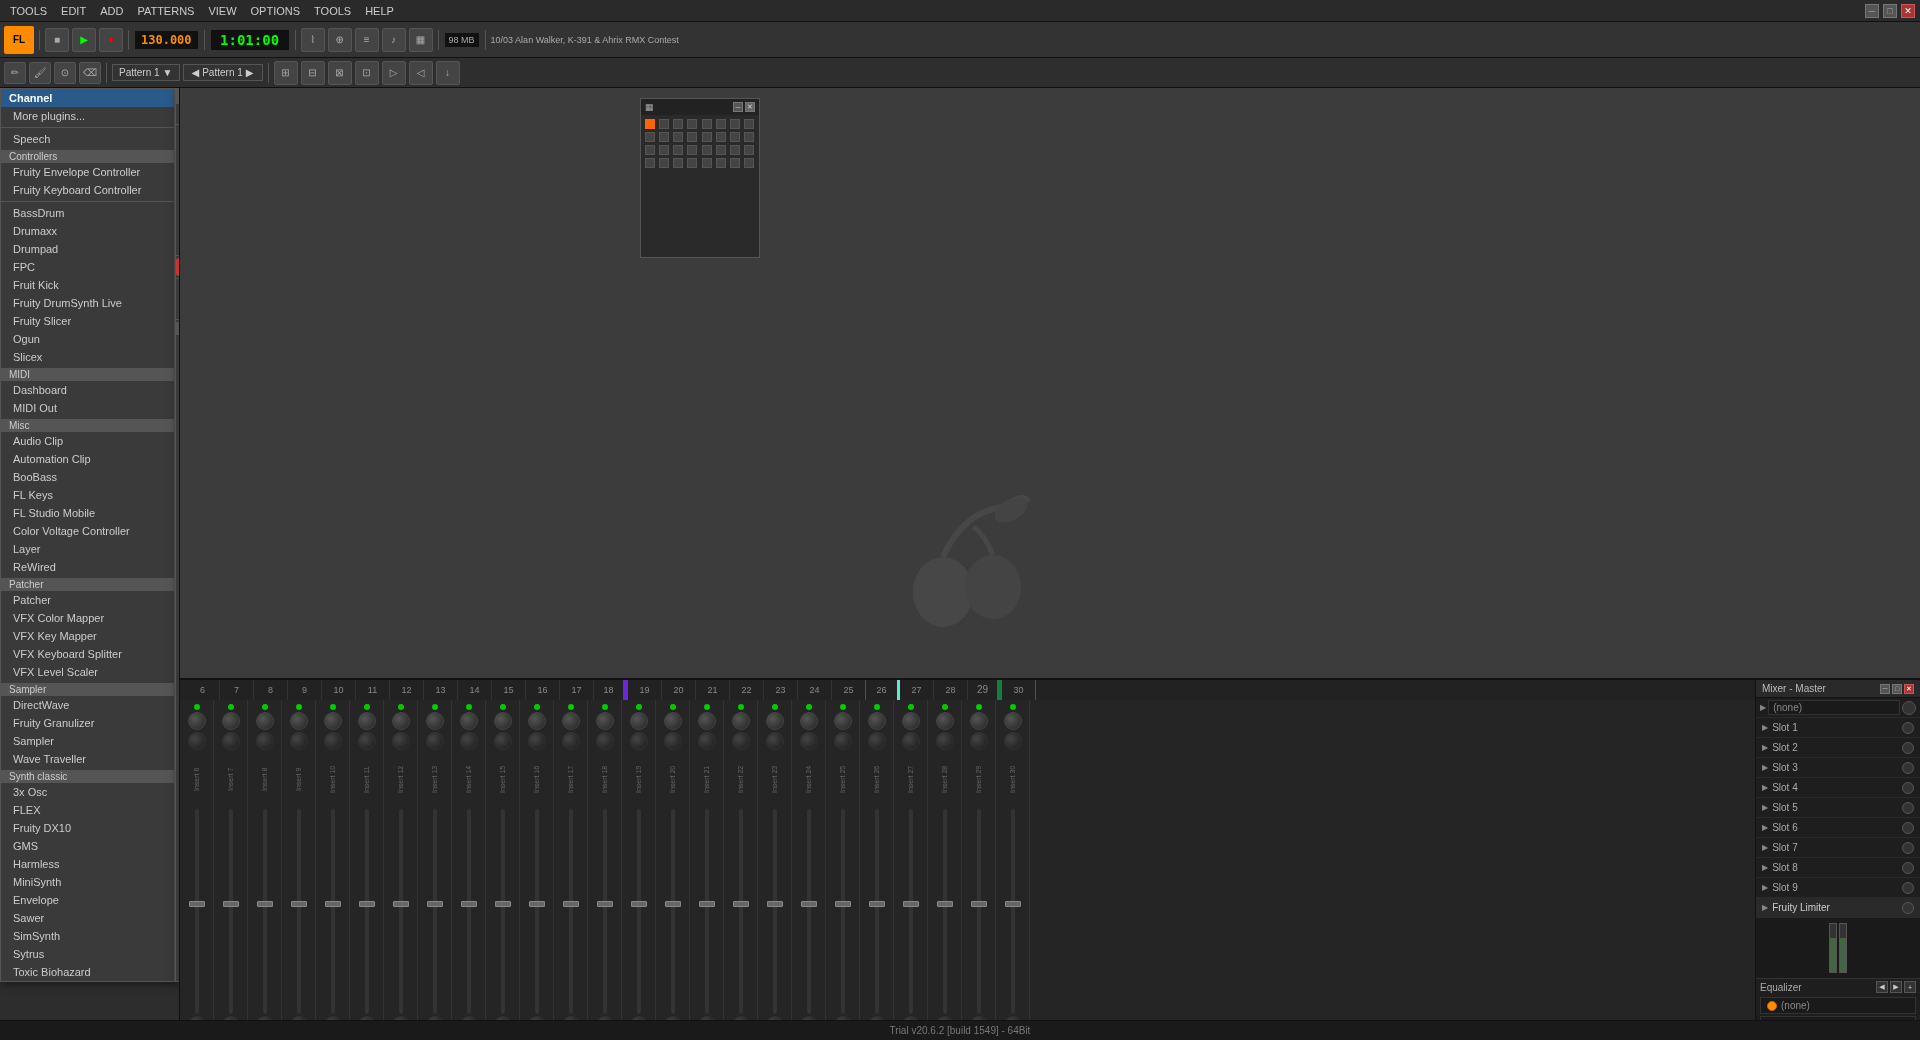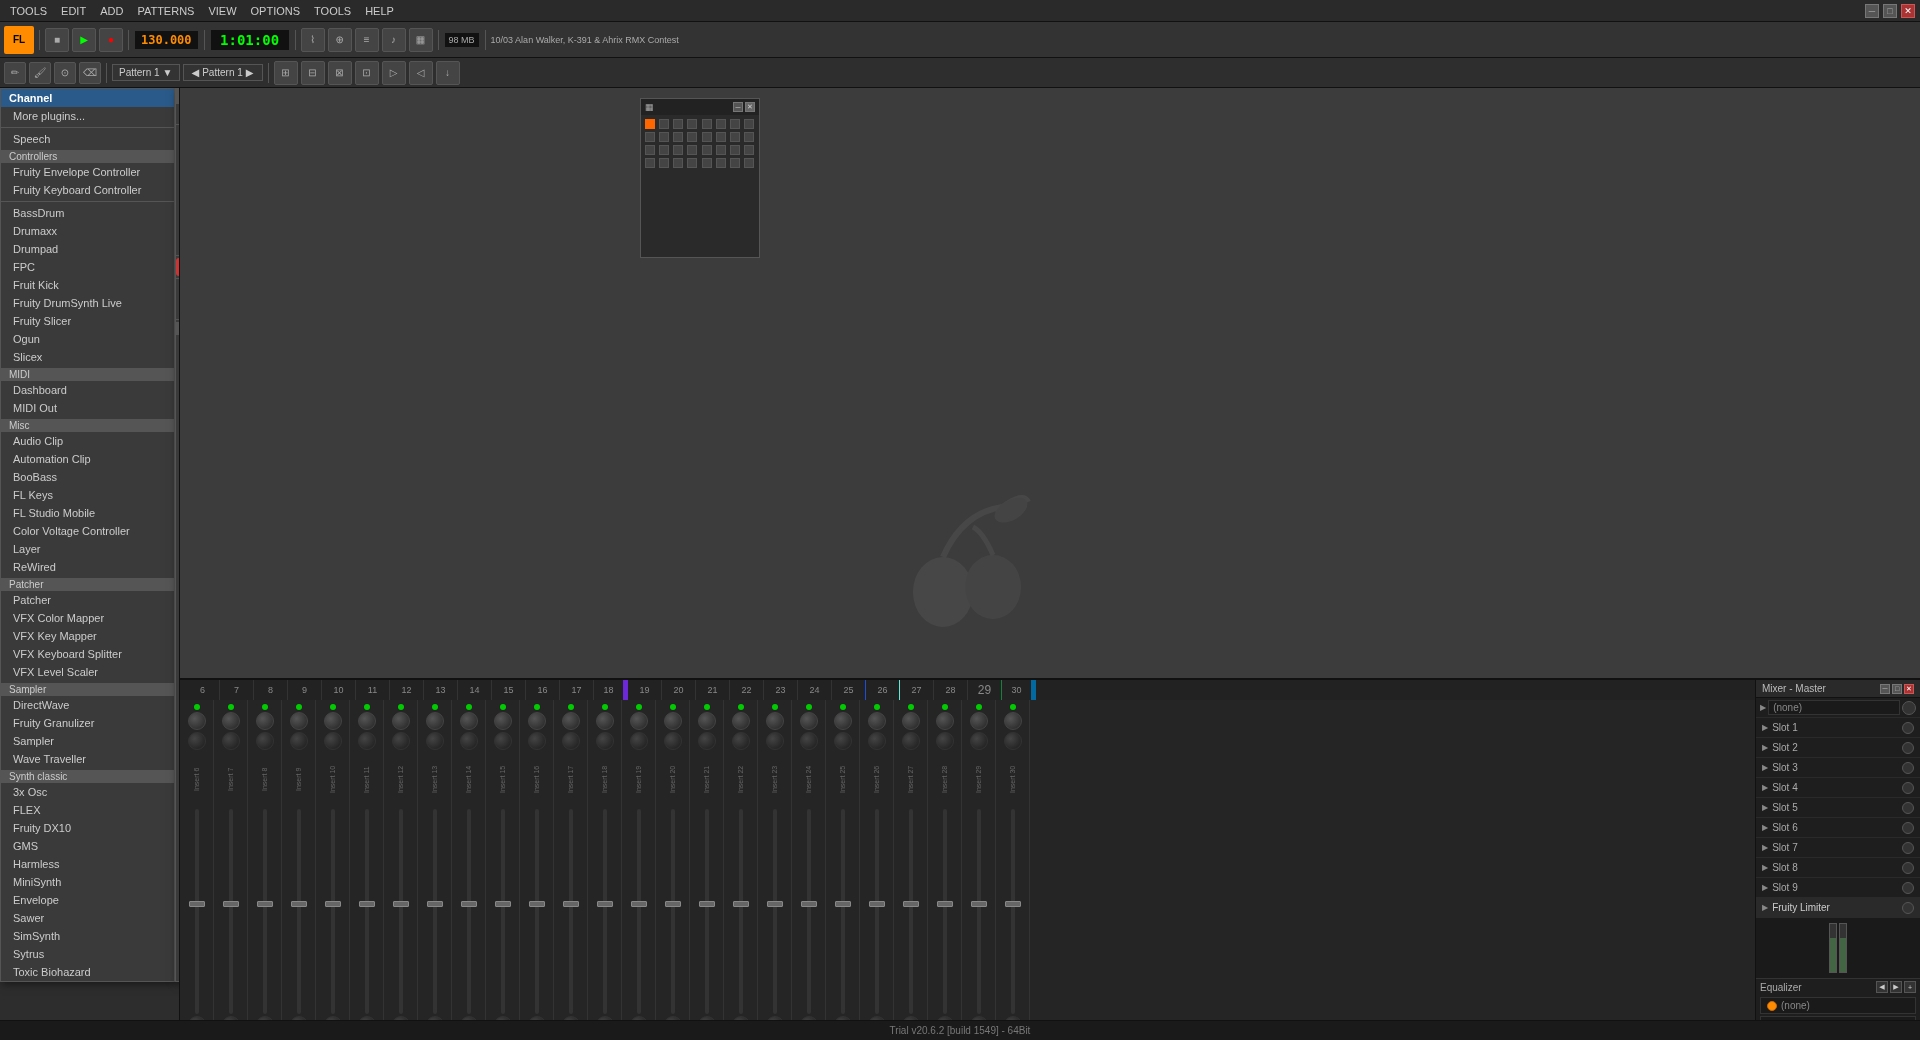--- a/index.html
+++ b/index.html
@@ -532,25 +532,25 @@
         <div style="min-width:34px;text-align:center;font-size:9px;color:#888;border-right:1px solid #333;line-height:20px;">16</div>
         <div style="min-width:34px;text-align:center;font-size:9px;color:#888;border-right:1px solid #333;line-height:20px;">17</div>
         <div style="min-width:34px;text-align:center;font-size:9px;color:#888;border-right:5px solid #6d28d9;line-height:20px;">18</div>
         <div style="min-width:34px;text-align:center;font-size:9px;color:#888;border-right:1px solid #333;line-height:20px;">19</div>
         <div style="min-width:34px;text-align:center;font-size:9px;color:#888;border-right:1px solid #333;line-height:20px;">20</div>
         <div style="min-width:34px;text-align:center;font-size:9px;color:#888;border-right:1px solid #333;line-height:20px;">21</div>
         <div style="min-width:34px;text-align:center;font-size:9px;color:#888;border-right:1px solid #333;line-height:20px;">22</div>
         <div style="min-width:34px;text-align:center;font-size:9px;color:#888;border-right:1px solid #333;line-height:20px;">23</div>
         <div style="min-width:34px;text-align:center;font-size:9px;color:#888;border-right:1px solid #333;line-height:20px;">24</div>
         <div style="min-width:34px;text-align:center;font-size:9px;color:#888;border-right:1px solid #1d4ed8;line-height:20px;">25</div>
-        <div style="min-width:34px;text-align:center;font-size:9px;color:#888;border-right:1px solid #5eead4;line-height:20px;">26</div>
+        <div style="min-width:34px;text-align:center;font-size:9px;color:#888;border-right:3px solid #5eead4;line-height:20px;">26</div>
         <div style="min-width:34px;text-align:center;font-size:9px;color:#888;border-right:1px solid #333;line-height:20px;">27</div>
         <div style="min-width:34px;text-align:center;font-size:9px;color:#888;border-right:1px solid #333;line-height:20px;">28</div>
-        <div style="min-width:34px;text-align:center;font-size:12px;color:#888;border-right:1px solid #15803d;line-height:20px;">29</div>
-        <div style="min-width:34px;text-align:center;font-size:9px;color:#888;border-right:5px solid #0369a1;line-height:20px;">30</div>
+        <div style="min-width:34px;text-align:center;font-size:10px;color:#888;border-right:5px solid #15803d;line-height:20px;">29</div>
+        <div style="min-width:34px;text-align:center;font-size:9px;color:#888;border-right:1px solid #0369a1;line-height:20px;">30</div>
       </div>
 
       <div style="display:flex;height:calc(100% - 20px);overflow:hidden;" id="mixer-strips">
 
       <div style="min-width: 34px; border-right: 1px solid rgb(51, 51, 51); display: flex; flex-direction: column; align-items: center; padding: 2px 1px; gap: 2px; cursor: pointer;">
     <div style="width:6px;height:6px;border-radius:50%;background:#00cc00;margin-top:2px;"></div>
     <div style="width:18px;height:18px;border-radius:50%;background:radial-gradient(circle at 35% 35%, #555, #222);border:1px solid #444;cursor:pointer;"></div>
     <div style="width:18px;height:18px;border-radius:50%;background:radial-gradient(circle at 35% 35%, #444, #1a1a1a);border:1px solid #333;cursor:pointer;"></div>
     <div style="font-size:7px;color:#666;writing-mode:vertical-rl;text-orientation:mixed;transform:rotate(180deg);height:55px;text-align:center;overflow:hidden;">Insert 6</div>
     <div style="width:4px;flex:1;background:#333;border-radius:2px;position:relative;cursor:pointer;min-height:60px;">

